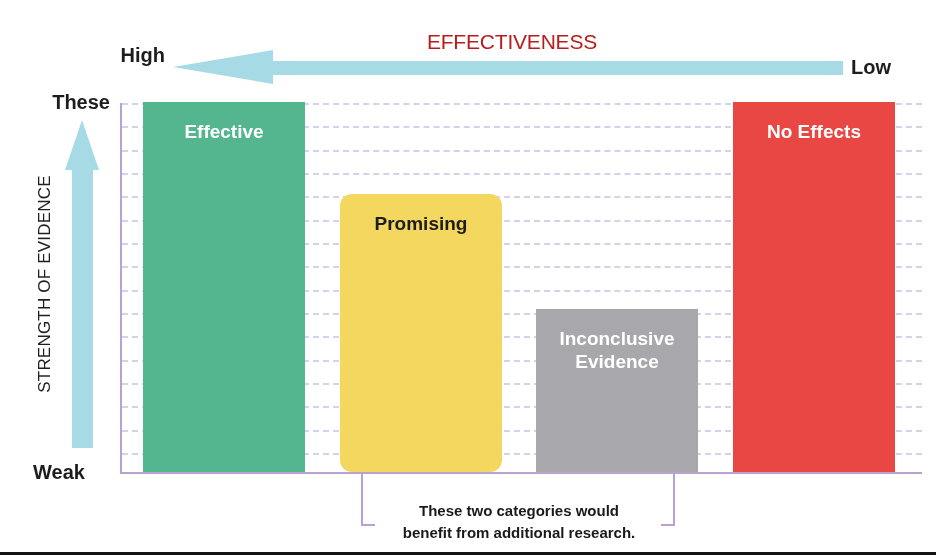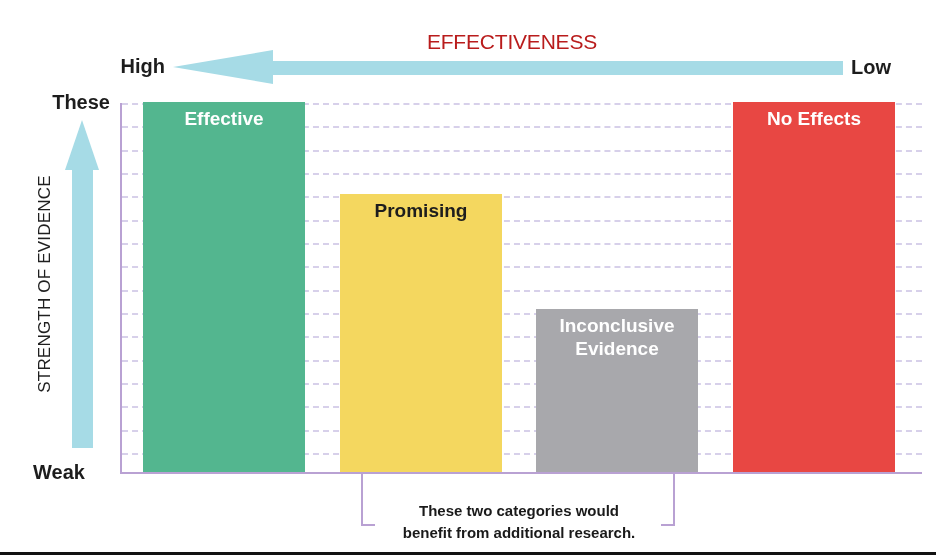--- a/index.html
+++ b/index.html
@@ -30,21 +30,21 @@
     position:absolute;left:272px;top:61px;width:571px;height:14px;
     background:var(--arrow);
   }
   .h-arrow-head{
     position:absolute;left:173px;top:50px;width:0;height:0;
     border-top:17.5px solid transparent;
     border-bottom:17.5px solid transparent;
     border-right:100px solid var(--arrow);
   }
   .lbl-high{
-    position:absolute;left:95px;top:55px;width:70px;
+    position:absolute;left:95px;top:44px;width:70px;
     text-align:right;font-size:20px;font-weight:700;
   }
   .lbl-low{
     position:absolute;left:851px;top:56px;width:70px;
     text-align:left;font-size:20px;font-weight:700;
   }
   
   .v-arrow-shaft{
     position:absolute;left:72px;top:168px;width:21px;height:280px;
     background:var(--arrow);
@@ -76,21 +76,21 @@
     border-bottom:2px solid var(--axis);
   }
   .gridline{
     position:absolute;left:0;width:100%;height:0;
     border-top:2px dashed var(--grid);
   }
   .bar{
     position:absolute;bottom:0;width:162px;
   }
   .bar-label{
-    position:relative;margin:0 auto;padding-top:5px;width:140px;
+    position:relative;margin:0 auto;padding-top:18px;width:140px;
     text-align:center;font-size:19px;font-weight:700;line-height:23px;
   }
   
   .bracket-left{
     position:absolute;left:361px;top:474px;width:14px;height:52px;
     border-left:2px solid var(--axis);
     border-bottom:2px solid var(--axis);
   }
   .bracket-right{
     position:absolute;left:661px;top:474px;width:14px;height:52px;
@@ -138,21 +138,21 @@
       <div class="gridline" style="top: 210px;"></div>
       <div class="gridline" style="top: 233.333px;"></div>
       <div class="gridline" style="top: 256.667px;"></div>
       <div class="gridline" style="top: 280px;"></div>
       <div class="gridline" style="top: 303.333px;"></div>
       <div class="gridline" style="top: 326.667px;"></div>
       <div class="gridline" style="top: 350px;"></div>
       <div class="bar" style="left: 21px; height: 370px; background: rgb(83, 182, 143);">
         <div class="bar-label" style="color: rgb(255, 255, 255);">Effective</div>
       </div>
-      <div class="bar" style="left: 218px; height: 278px; background: rgb(244, 215, 95);">
+      <div class="bar" style="left: 218px; height: 278px; background: rgb(244, 215, 95); border-radius: 12px;">
         <div class="bar-label" style="color: rgb(29, 29, 29);">Promising</div>
       </div>
       <div class="bar" style="left: 414px; height: 163px; background: rgb(168, 168, 172); margin-top: 22px;">
         <div class="bar-label" style="color: rgb(255, 255, 255);">Inconclusive Evidence</div>
       </div>
       <div class="bar" style="left: 611px; height: 370px; background: rgb(232, 71, 67);">
         <div class="bar-label" style="color: rgb(255, 255, 255);">No Effects</div>
       </div>
     </div>
 

